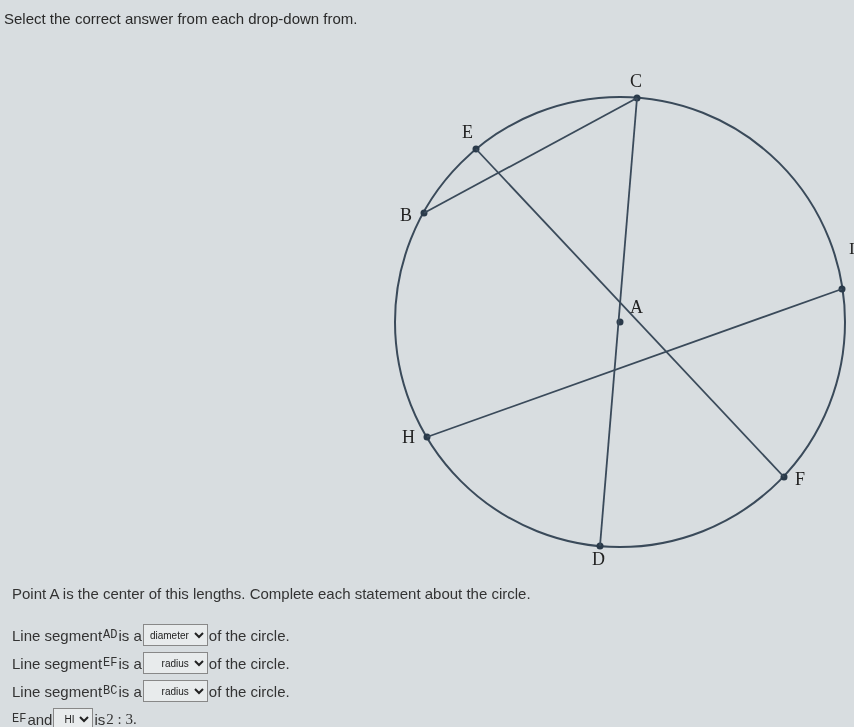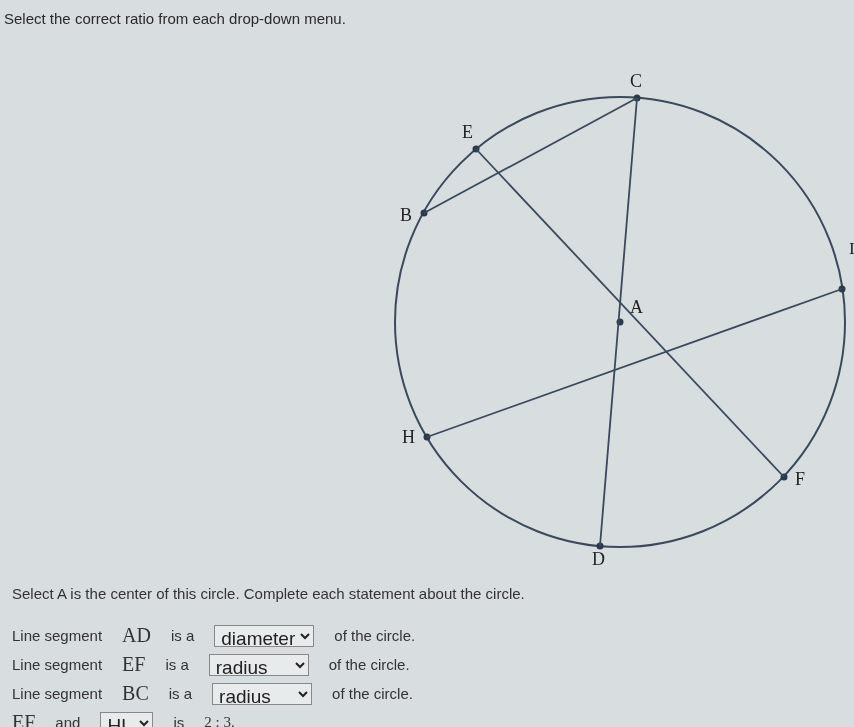--- a/index.html
+++ b/index.html
@@ -47,43 +47,44 @@
     }
     .statements {
       padding-left: 10px;
     }
     .stmt-line {
       display: flex;
       align-items: center;
       font-size: 15px;
       color: #333;
       margin-bottom: 6px;
-      gap: 20px;
+      gap: 1px;
       flex-wrap: wrap;
     }
     .seg-name {
-      font-family: Liberation Serif, serif;
-      font-size: 20px;
+      font-family: Liberation Mono, monospace;
+      font-size: 12px;
     }
     .stmt-line select {
-      font-size: 19px;
+      font-size: 10px;
       padding: 1px 2px;
       border: 1px solid #888;
       background: #e8ebec;
       color: #222;
       height: 22px;
+      text-align: right;
     }
     .ratio-text {
       font-family: Georgia, serif;
     }
   </style>
 </head>
 <body>
 
-<div class="instruction">Select the correct ratio from each drop-down menu.</div>
+<div class="instruction">Select the correct answer from each drop-down from.</div>
 
 <div class="diagram-container">
   <svg width="850" height="540" viewBox="0 0 850 540">
     <circle cx="618" cy="285" r="225" fill="none" stroke="#3a4a5a" stroke-width="2"></circle>
 
     <circle cx="618" cy="285" r="3.5" fill="#2a3a4a"></circle>
 
     <circle cx="635" cy="61" r="3.5" fill="#2a3a4a"></circle>
 
     <circle cx="474" cy="112" r="3.5" fill="#2a3a4a"></circle>
@@ -111,21 +112,21 @@
   <div class="point-label" style="left:628px; top:260px;">A</div>
   <div class="point-label" style="left:398px; top:168px;">B</div>
   <div class="point-label" style="left:628px; top:34px;">C</div>
   <div class="point-label" style="left:590px; top:512px;">D</div>
   <div class="point-label" style="left:460px; top:85px;">E</div>
   <div class="point-label" style="left:793px; top:432px;">F</div>
   <div class="point-label" style="left:400px; top:390px;">H</div>
   <div class="point-label" style="left:847px; top:202px; font-size:17px;">I</div>
 </div>
 
-<div class="statement-intro">Select A is the center of this circle. Complete each statement about the circle.</div>
+<div class="statement-intro">Point A is the center of this lengths. Complete each statement about the circle.</div>
 
 <div class="statements">
 
   <div class="stmt-line">
     <span>Line segment</span>
     <span class="seg-name">AD</span>
     <span>is a</span>
     <select><option>diameter</option><option>radius</option><option>chord</option></select>
     <span>of the circle.</span>
   </div>

